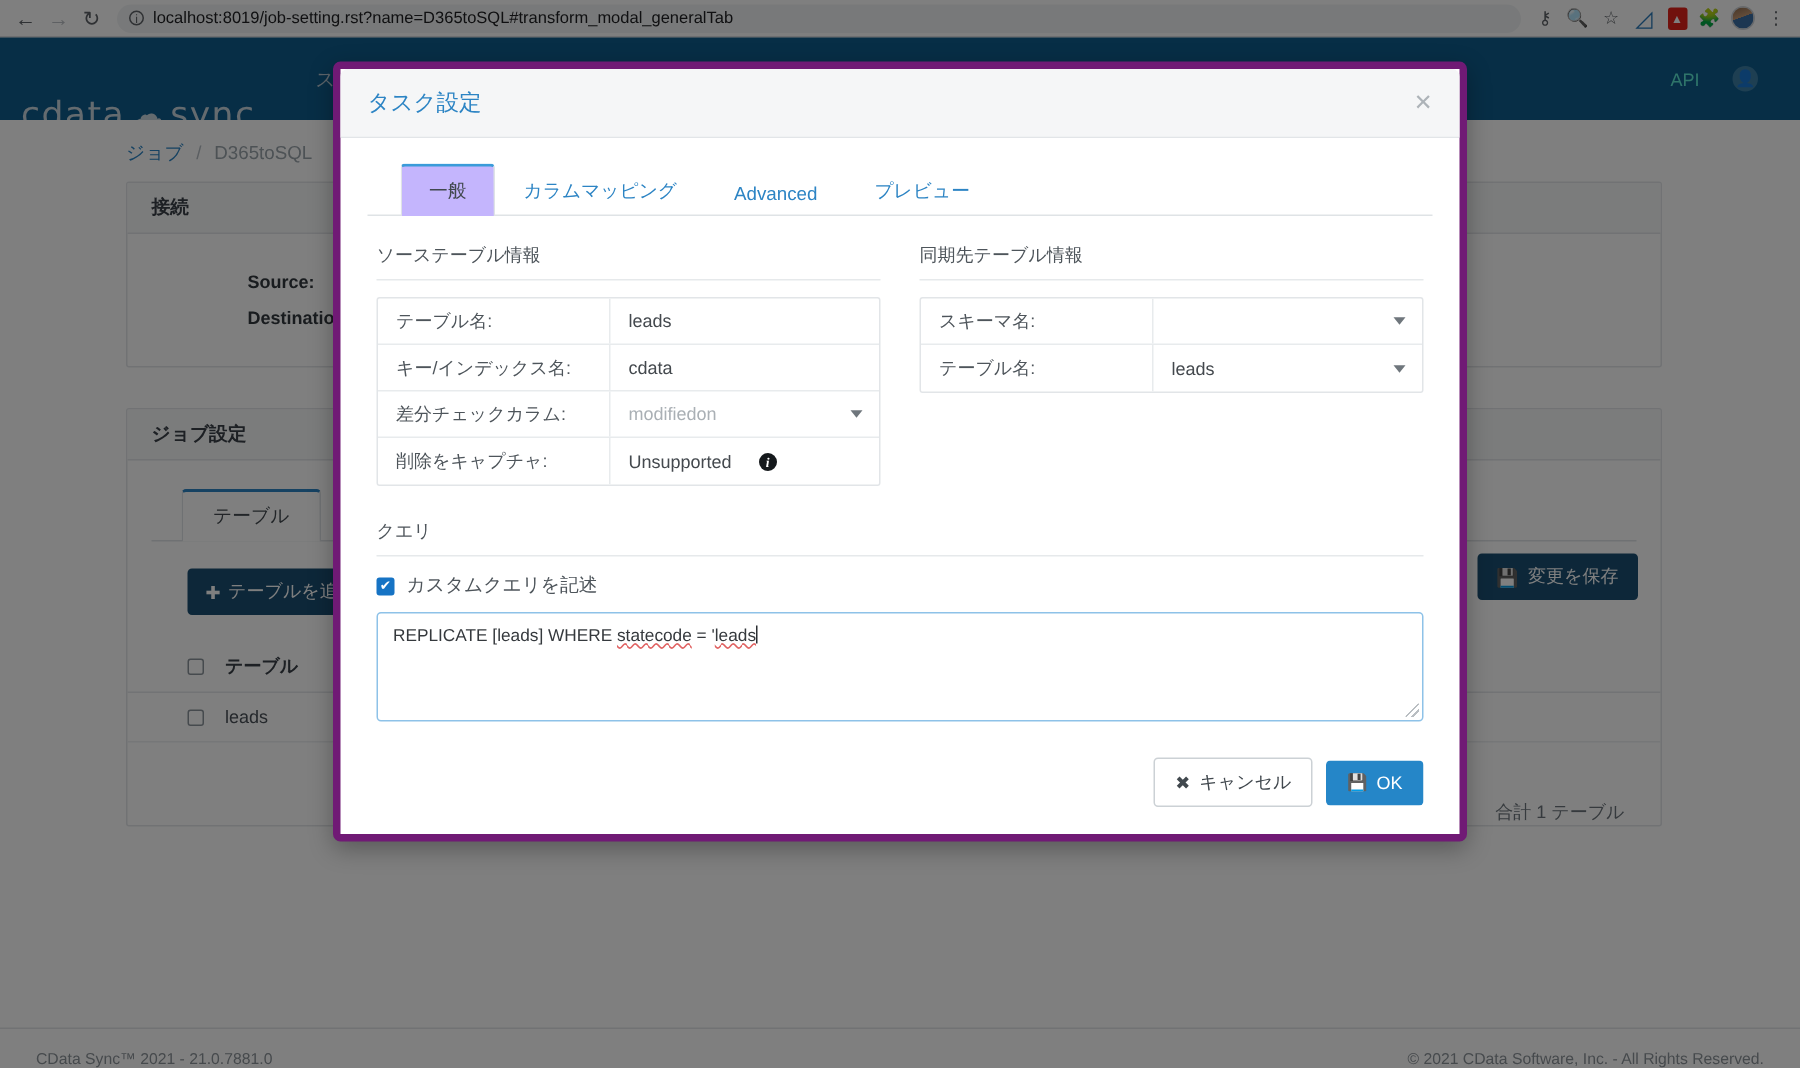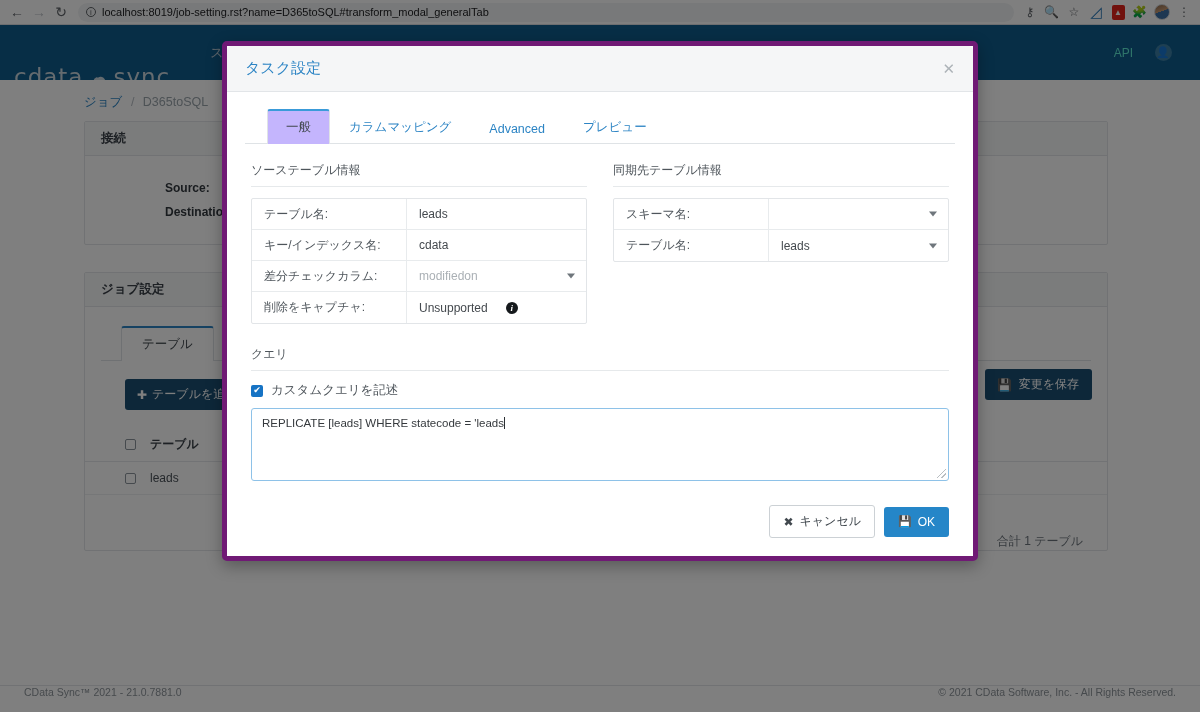--- a/index.html
+++ b/index.html
@@ -144,21 +144,21 @@
   .col-rec { width:220px; }
   .total-line {
     text-align:right; font-size:12px; color:#6d757c;
     padding:38px 24px 0 0;
   }
 
   
   .footer {
     position:absolute; left:0; top:685px; width:1200px; height:27px;
     background:#ffffff; border-top:1px solid #e2e5e8;
-    display:flex; align-items:flex-start; justify-content:space-between;
+    display:flex; align-items:flex-end; justify-content:space-between;
     padding:0 24px; font-size:10.5px; color:#8d949a;
   }
 
   
   .overlay {
     position:absolute; left:0; top:0; width:1200px; height:712px;
     background:rgba(0,0,0,0.5); z-index:50;
   }
   .modal {
     position:absolute; left:222px; top:41px; width:756px;
@@ -233,21 +233,21 @@
     font-family:"Liberation Sans", sans-serif; position:relative;
     background:#ffffff; resize:none; outline:none;
   }
   .query-wrap { position:relative; }
   .resize-grip {
     position:absolute; right:3px; bottom:3px; width:9px; height:9px;
     background:
       linear-gradient(135deg, transparent 45%, #b9bec2 45%, #b9bec2 55%, transparent 55%),
       linear-gradient(135deg, transparent 70%, #b9bec2 70%, #b9bec2 80%, transparent 80%);
   }
-  .spell { text-decoration-style:wavy;
+  .spell { text-decoration:underline; text-decoration-style:wavy;
            text-decoration-color:#e06262; text-decoration-thickness:1px; }
   .caret-bar {
     display:inline-block; width:1px; height:12px; background:#2b2f33;
     vertical-align:-2px;
   }
   .modal-foot {
     display:flex; justify-content:flex-end; align-items:center; gap:9px;
     padding:14px 24px 18px 24px;
   }
   .btn {

